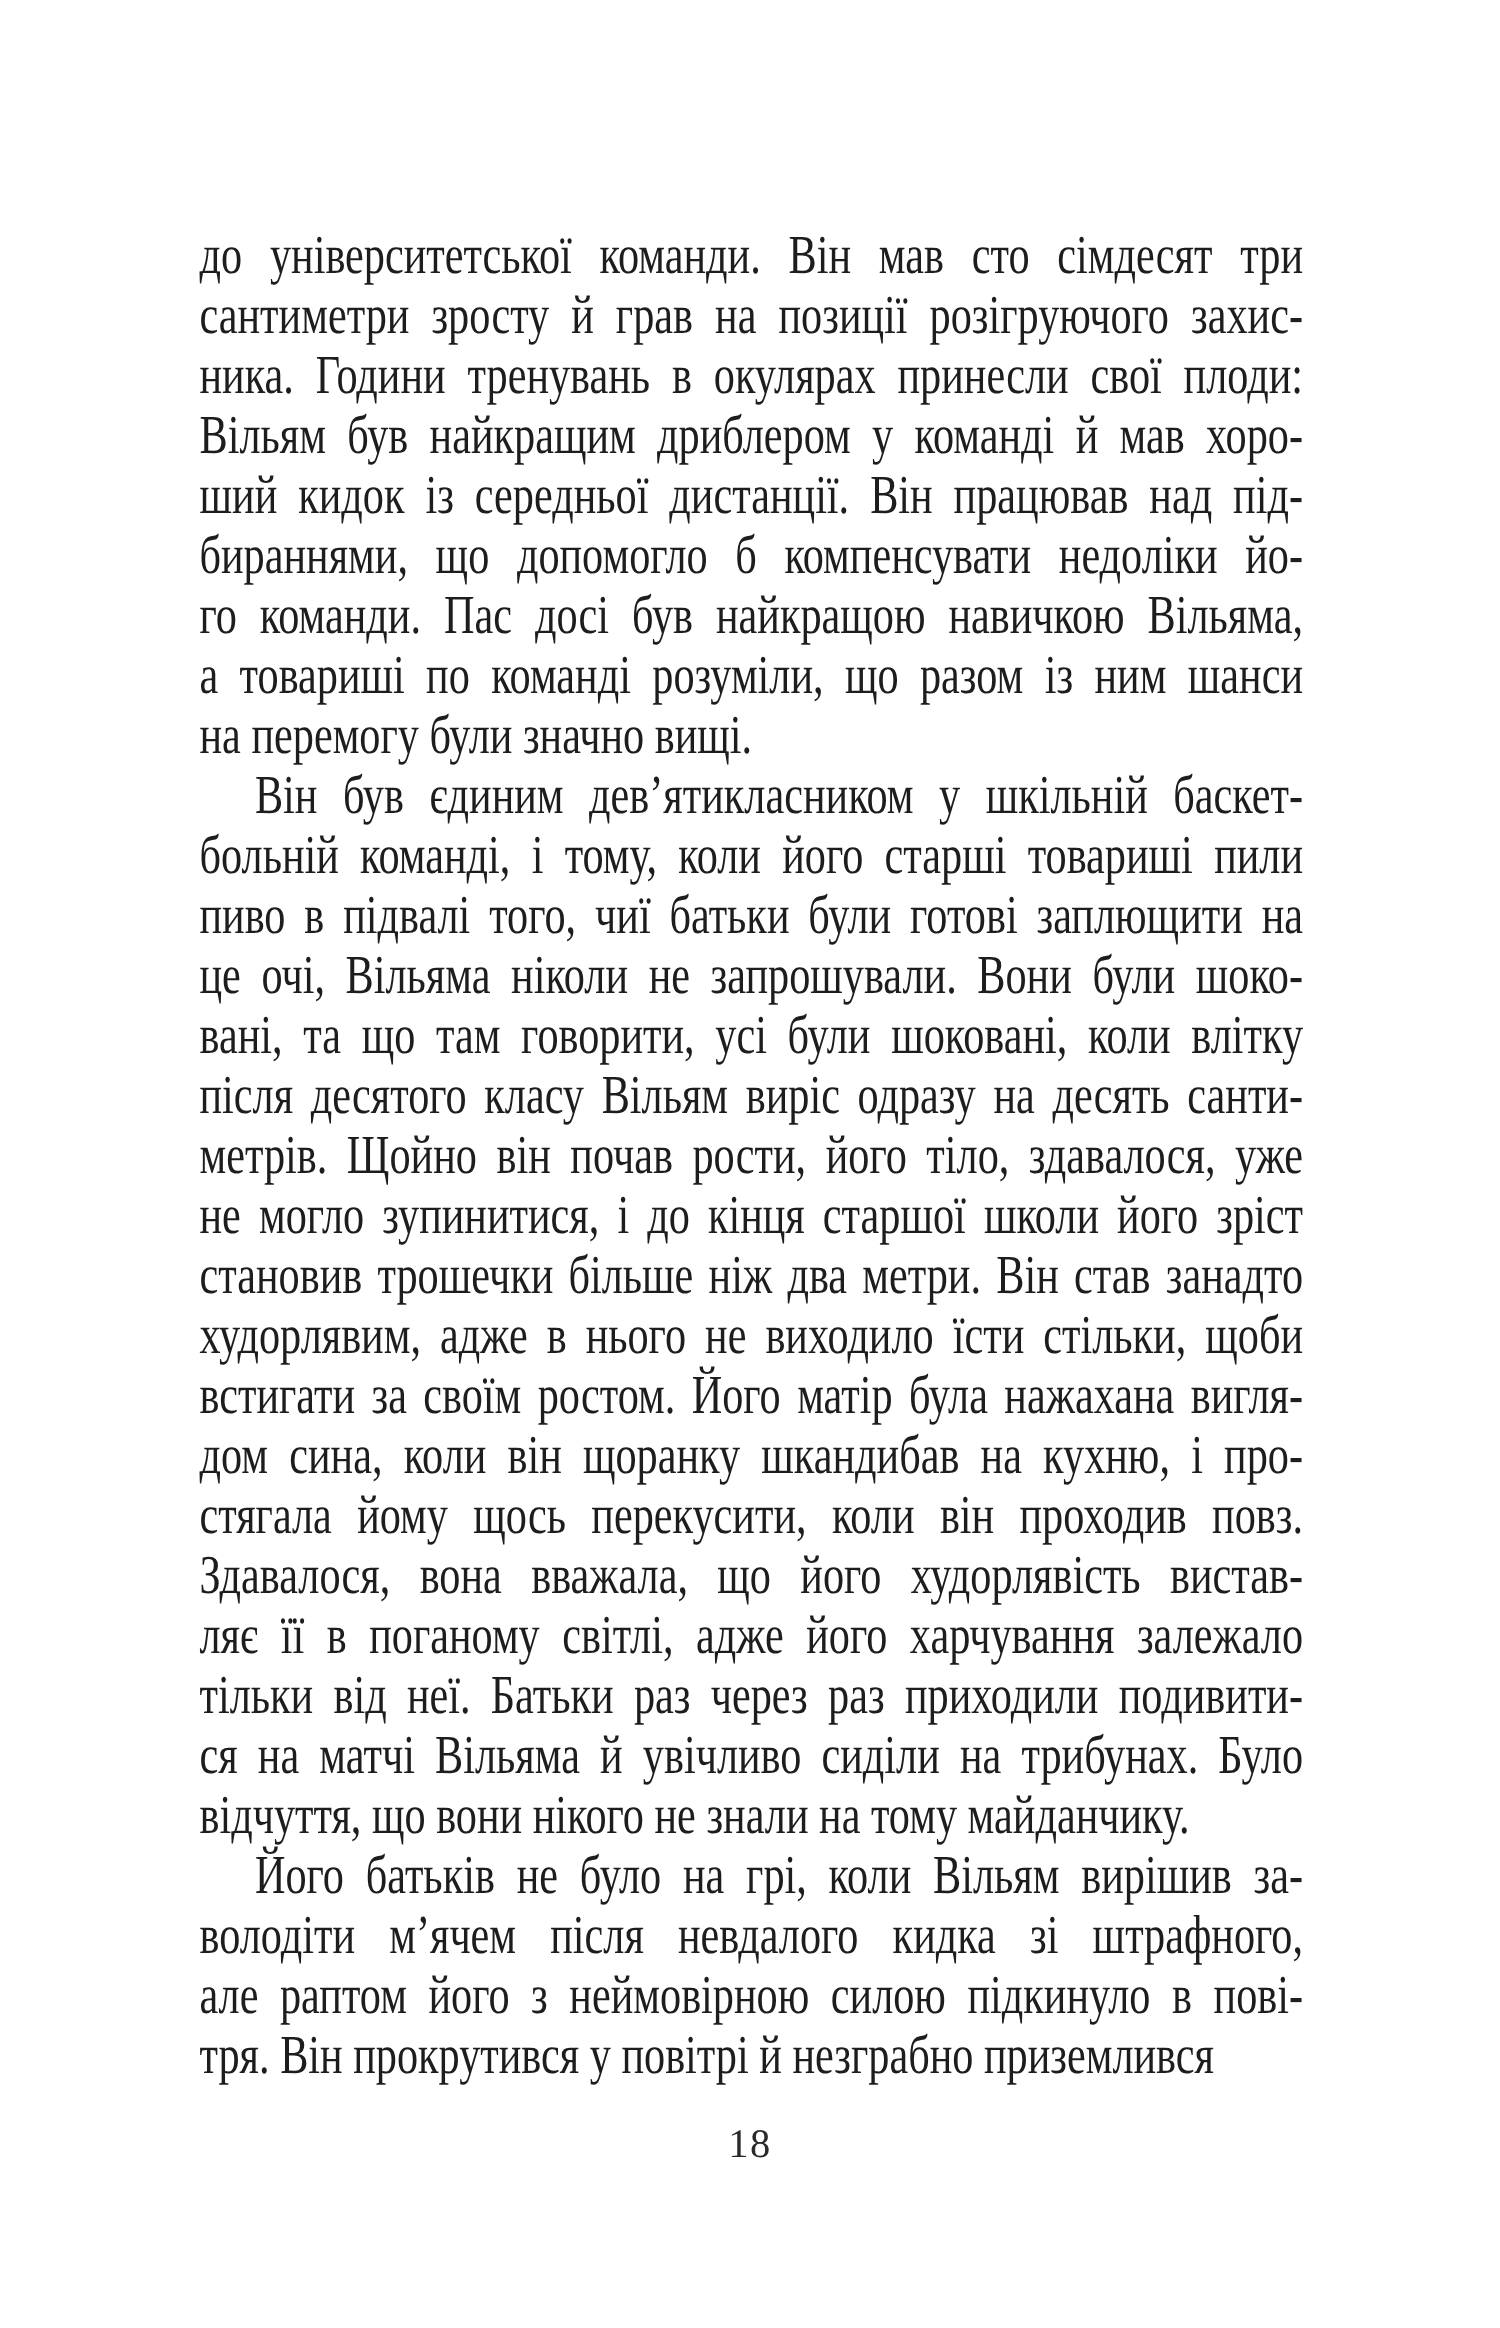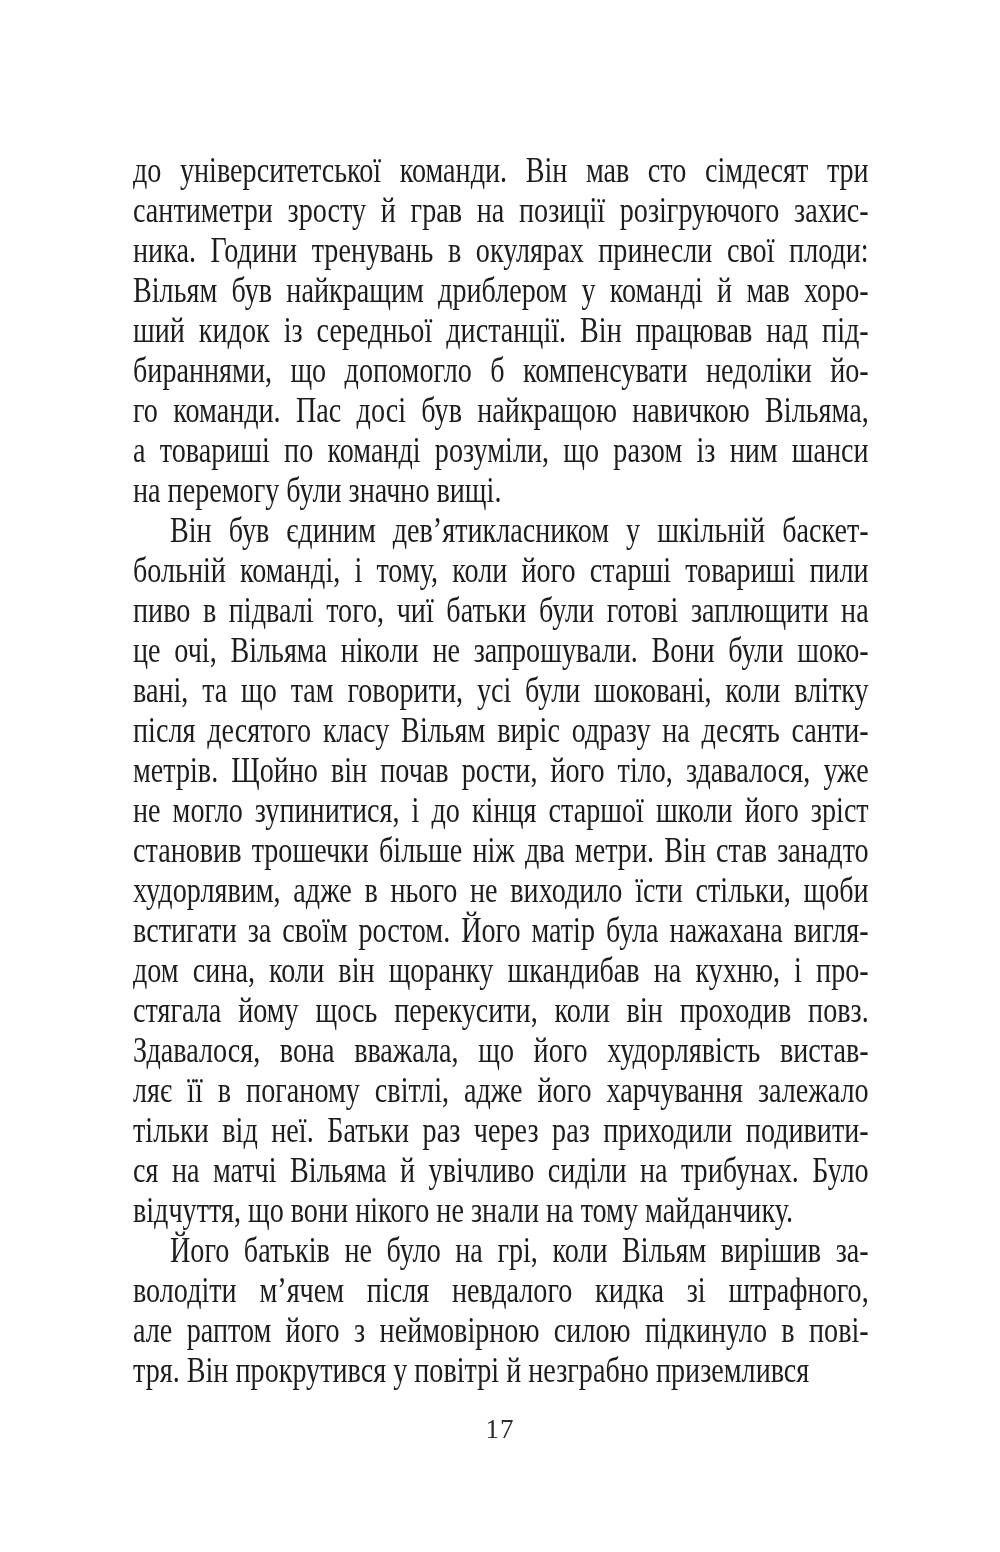--- a/index.html
+++ b/index.html
@@ -85,14 +85,14 @@
       <div class="line">Здавалося, вона вважала, що його худорлявість вистав-</div>
       <div class="line">ляє її в поганому світлі, адже його харчування залежало</div>
       <div class="line">тільки від неї. Батьки раз через раз приходили подивити-</div>
       <div class="line">ся на матчі Вільяма й увічливо сиділи на трибунах. Було</div>
       <div class="line para-end">відчуття, що вони нікого не знали на тому майданчику.</div>
       <div class="line indent">Його батьків не було на грі, коли Вільям вирішив за-</div>
       <div class="line">володіти м’ячем після невдалого кидка зі штрафного,</div>
       <div class="line">але раптом його з неймовірною силою підкинуло в пові-</div>
       <div class="line para-end">тря. Він прокрутився у повітрі й незграбно приземлився</div>
     </div>
-  <div class="folio">17</div>
+  <div class="folio">18</div>
 </div>
 
 </body></html>

